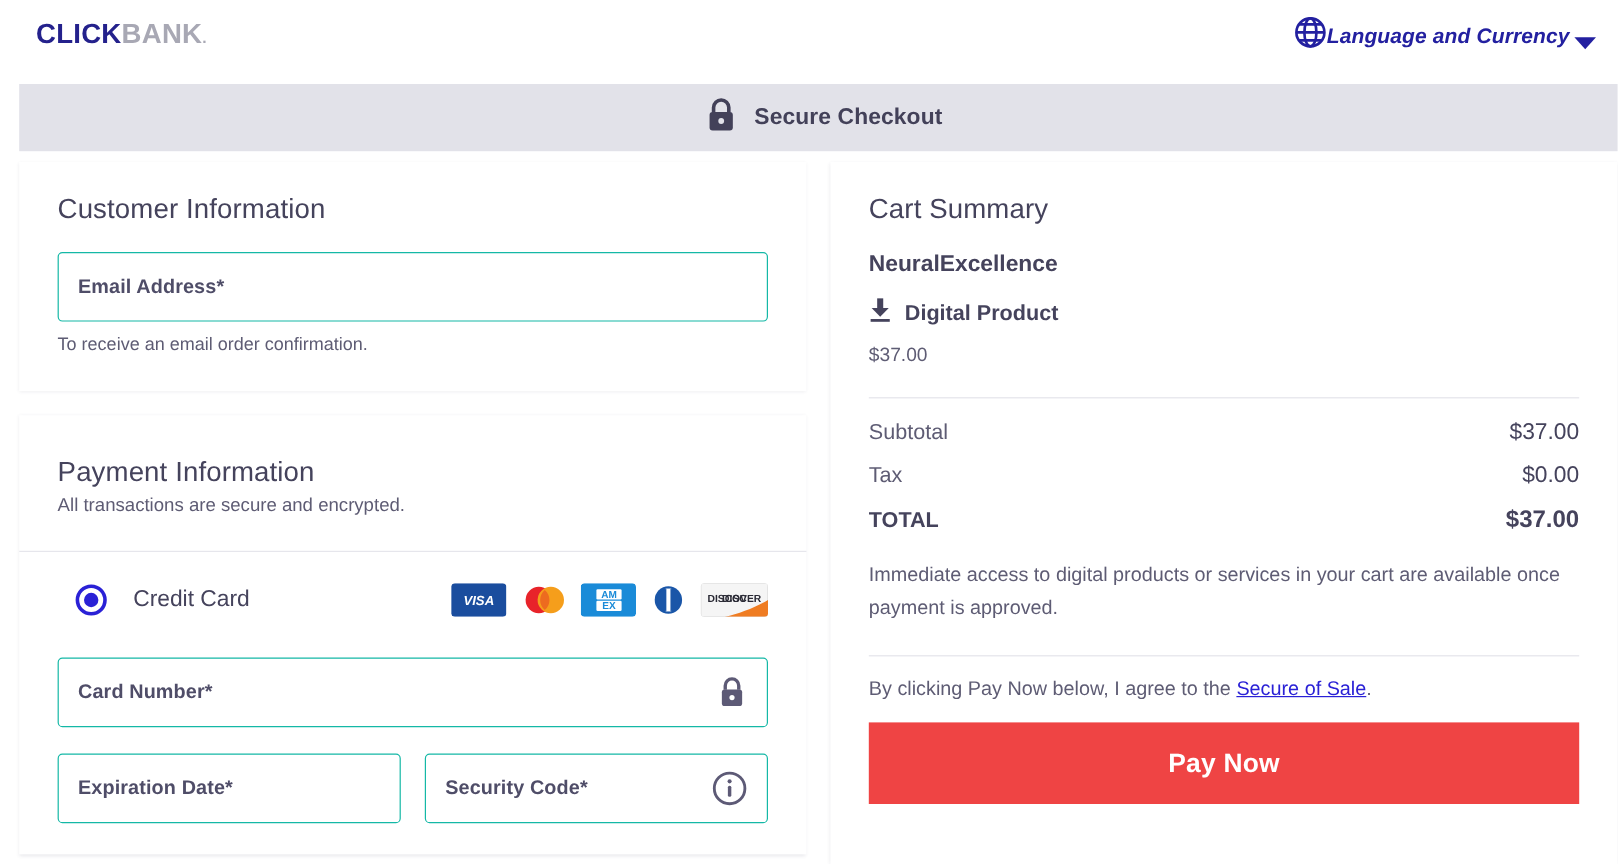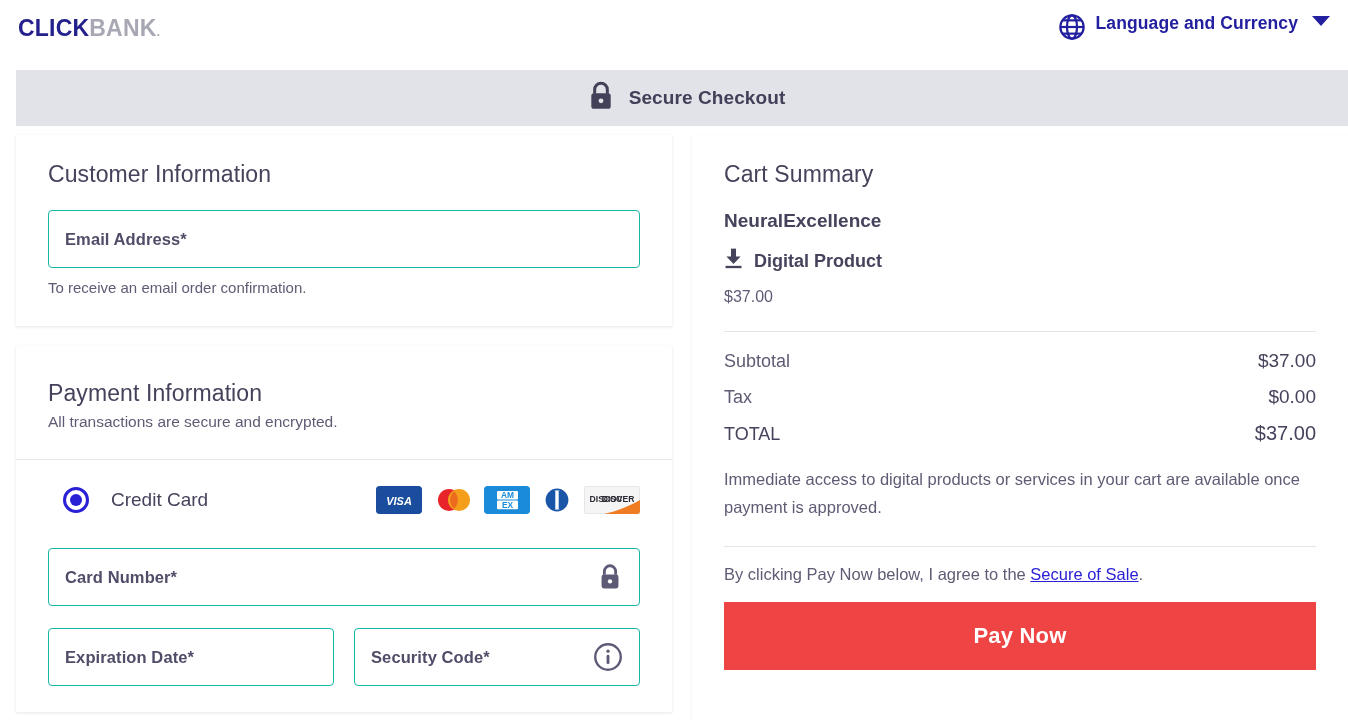--- a/index.html
+++ b/index.html
@@ -30,40 +30,40 @@
     top: 0; left: 0;
     width: 1348px;
     height: 60px;
     background: #ffffff;
     display: flex;
     align-items: center;
   }
 
   .logo {
     position: absolute;
-    left: 18px;
+    left: 30px;
     top: 17px;
     font-size: 23px;
     font-weight: 700;
     letter-spacing: 0.2px;
     white-space: nowrap;
     line-height: 1;
   }
   .logo .click { color: #24218c; }
   .logo .bank  { color: #a8a8b4; }
   .logo .tm    { color: #a8a8b4; font-size: 13px; vertical-align: baseline; }
 
   .lang {
     position: absolute;
     right: 18px;
     top: 13px;
     display: flex;
-    align-items: flex-start;
-    gap: 10px;
+    align-items: flex-end;
     cursor: pointer;
+    font-style: italic;
   }
   .globe-icon { width: 28px; height: 28px; display: block; }
   .lang-label {
     font-size: 17.5px;
     font-weight: 700;
     color: #2320a0;
     white-space: nowrap;
     letter-spacing: 0.1px;
   }
   .caret {
@@ -257,21 +257,21 @@
   .totals { margin-top: 18px; }
   .total-row {
     display: flex;
     justify-content: space-between;
     align-items: baseline;
     font-size: 18px;
     color: #5e5c74;
     margin-bottom: 14px;
   }
   .total-row.grand {
-    font-weight: 400;
+    font-weight: 700;
     color: #45435c;
     font-size: 18px;
     margin-bottom: 16px;
   }
   .total-row.grand .amt { font-size: 20px; }
   .total-row .amt { color: #45435c; font-size: 19px; }
 
   .access-note {
     margin-top: 20px;
     font-size: 16.5px;

